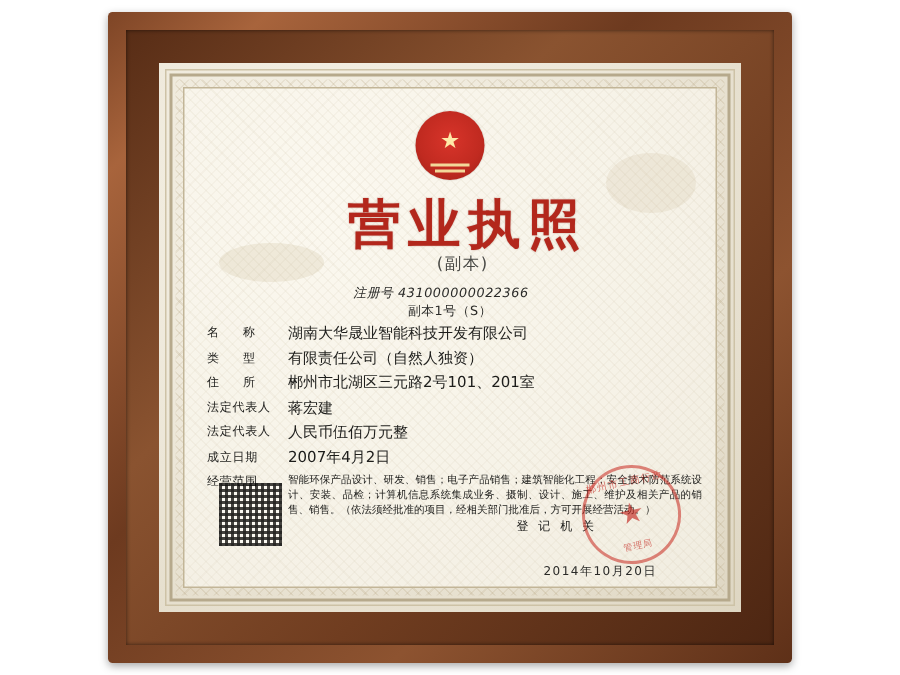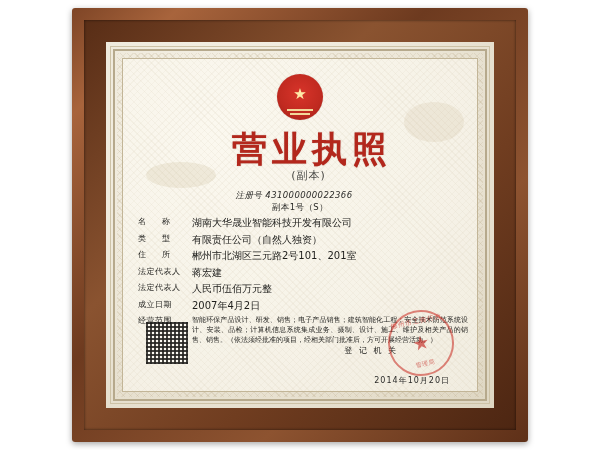--- a/index.html
+++ b/index.html
@@ -243,21 +243,21 @@
     letter-spacing: 1px;
   }
   .seal .sealtext.bot {
     top: auto;
     bottom: 5px;
     font-size: 6px;
     letter-spacing: 0.5px;
   }
   .issue-date {
     position: absolute;
-    right: 44px;
+    right: 56px;
     bottom: 22px;
     font-size: 8px;
     color: #2a2a28;
     letter-spacing: 1px;
   }
 
   
   .stain {
     position: absolute;
     border-radius: 50%;

